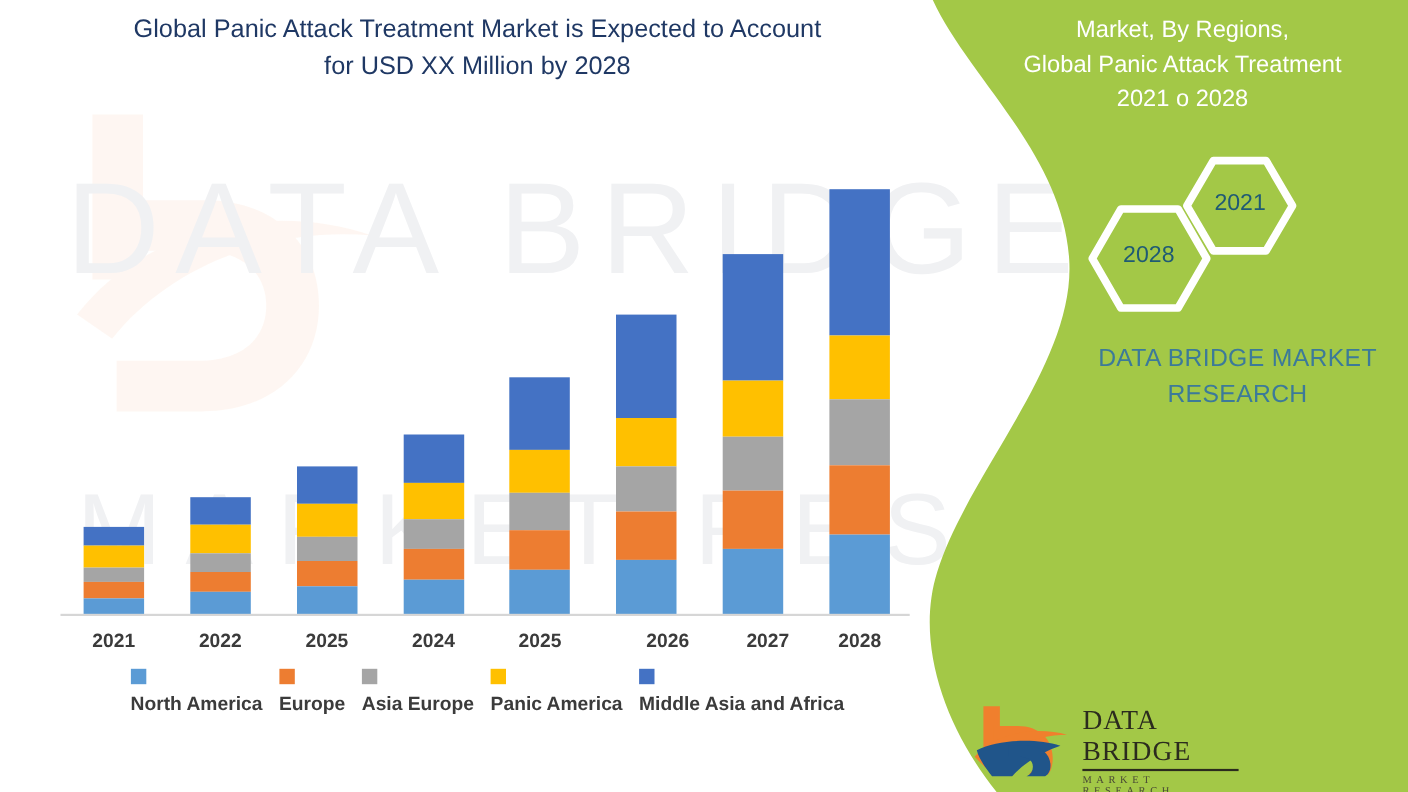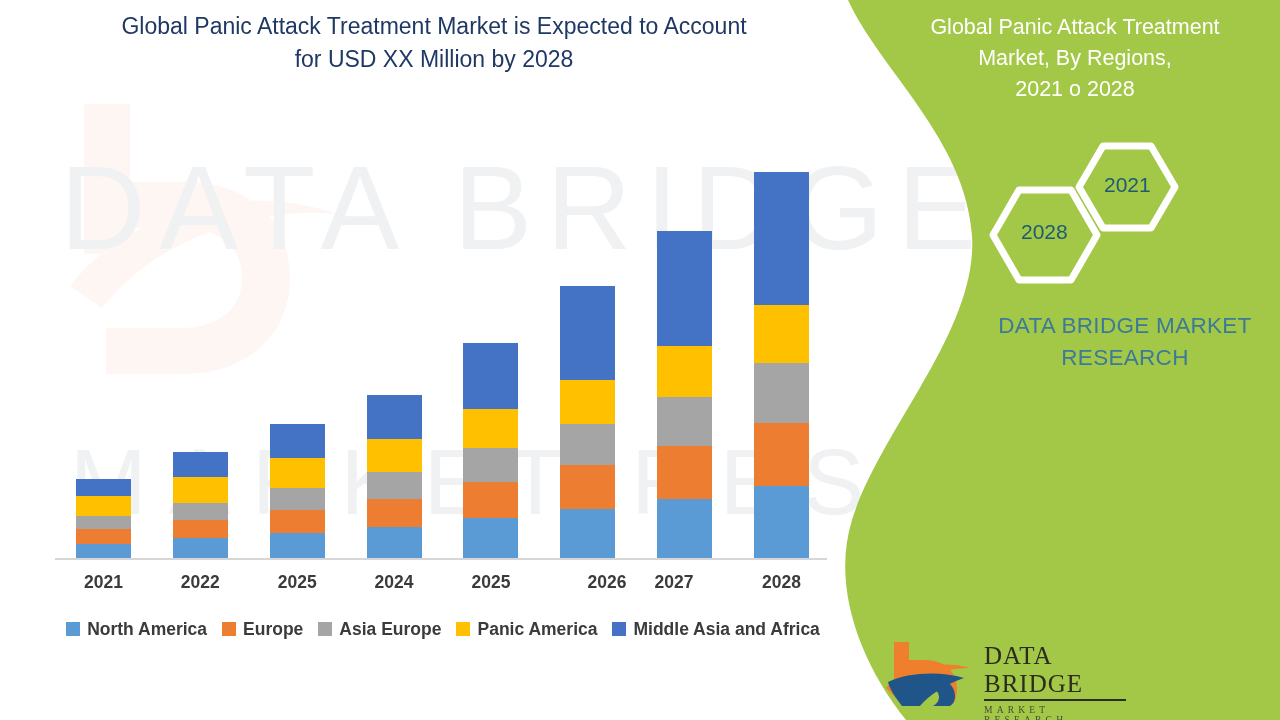--- a/index.html
+++ b/index.html
@@ -77,21 +77,21 @@
   .xlabels{position:absolute;left:55px;top:572px;width:775px;height:30px;}
   .xlabel{
     position:absolute;width:90px;text-align:center;
     color:#3b3b3b;font-size:17.5px;font-weight:700;
   }
 
   .legend{
     position:absolute;left:48px;top:615px;width:790px;height:28px;
     display:flex;align-items:center;justify-content:center;gap:15px;
   }
-  .legend-item{display:flex;align-items:center;gap:7px;}
+  .legend-item{display:flex;gap:7px;flex-direction:column;}
   .legend-swatch{width:14px;height:14px;display:block;flex:none;}
   .legend-label{color:#3b3b3b;font-size:17.5px;font-weight:700;white-space:nowrap;}
 </style>
 </head>
 <body>
 
 <div id="root">
 
   <div class="wm-layer">
     <svg class="wm-b" viewBox="0 0 330 300">
@@ -102,22 +102,22 @@
     <div class="wm-text wm-data">DATA BRIDGE</div>
     <div class="wm-text wm-research">MARKET RESEARCH</div>
   </div>
 
   <svg class="green-panel" viewBox="0 0 1280 720" preserveAspectRatio="none">
     <path d="M848,0 C880,70 966,140 972,236 C978,330 880,430 852,520
              C832,584 858,660 906,720 L1280,720 L1280,0 Z" fill="#A3C847"></path>
   </svg>
 
   <div class="panel-title">
+    <div>Market, By Regions,</div>
     <div>Global Panic Attack Treatment</div>
-    <div>Market, By Regions,</div>
     <div>2021 o 2028</div>
   </div>
 
   <div class="hexwrap">
     <svg width="230" height="150" viewBox="0 0 230 150">
       <polygon points="128,6 176,6 200,47 176,88 128,88 104,47" fill="none" stroke="#ffffff" stroke-width="7" stroke-linejoin="round"></polygon>
       <polygon points="44,50 96,50 122,95 96,140 44,140 18,95" fill="none" stroke="#ffffff" stroke-width="7" stroke-linejoin="round"></polygon>
     </svg>
     <div class="hex-label y2021">2021</div>
     <div class="hex-label y2028">2028</div>
@@ -207,21 +207,21 @@
       </div>
     </div>
   <div class="axis-line"></div>
   <div class="xlabels" id="xlabels">
       <div class="xlabel" style="left: 3.4375px;">2021</div>
       <div class="xlabel" style="left: 100.312px;">2022</div>
       <div class="xlabel" style="left: 197.188px;">2025</div>
       <div class="xlabel" style="left: 294.062px;">2024</div>
       <div class="xlabel" style="left: 390.938px;">2025</div>
       <div class="xlabel" style="left: 507px;">2026</div>
-      <div class="xlabel" style="left: 574px;">2027</div>
+      <div class="xlabel" style="left: 598px;">2027</div>
       <div class="xlabel" style="left: 681.562px;">2028</div>
     </div>
 
   <div class="legend" id="legend">
       <div class="legend-item">
         <span class="legend-swatch" style="background: rgb(91, 155, 213);"></span>
         <span class="legend-label">North America</span>
       </div>
       <div class="legend-item">
         <span class="legend-swatch" style="background: rgb(237, 125, 49);"></span>

